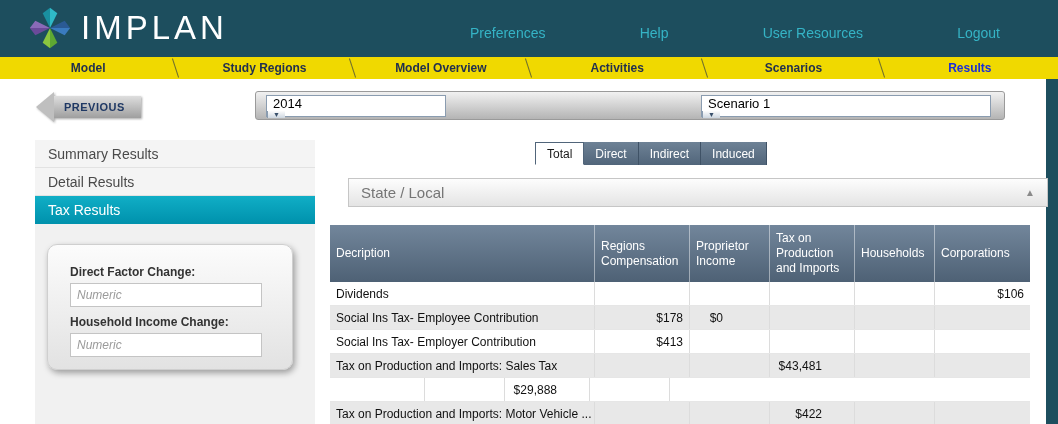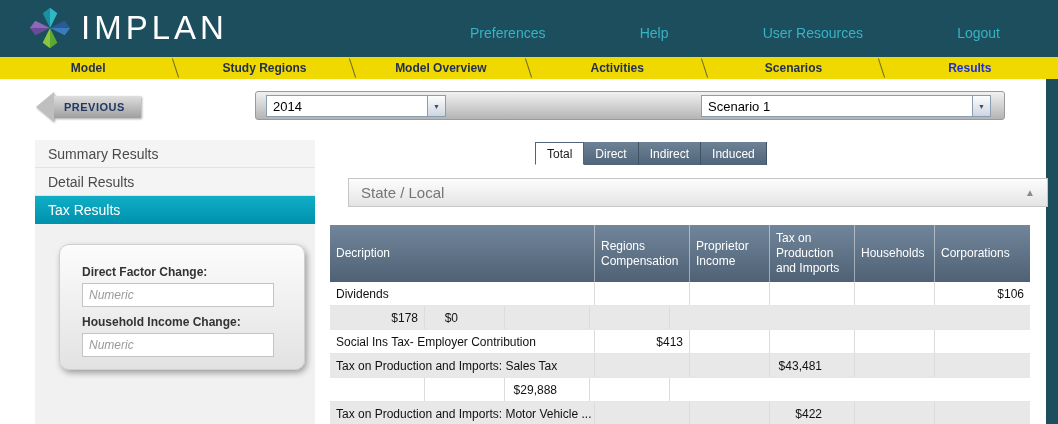--- a/index.html
+++ b/index.html
@@ -25,31 +25,31 @@
   
   .content { position:absolute; top:79px; left:0; width:1046px; height:345px; background:#ffffff; }
 
   
   .previous-btn { position:absolute; left:36px; top:13px; display:flex; align-items:center; cursor:pointer; filter:drop-shadow(1px 1px 1px rgba(0,0,0,0.35)); }
   .prev-arrow { width:0; height:0; border-top:15px solid transparent; border-bottom:15px solid transparent; border-right:18px solid #bfbfbf; }
   .prev-body { height:22px; line-height:22px; background:linear-gradient(#dedede,#9f9f9f); padding:0 16px 0 10px; font-size:11px; font-weight:bold; color:#1f3864; letter-spacing:0.5px; }
 
   
   .toolbar { position:absolute; left:255px; top:12px; width:750px; height:29px; background:linear-gradient(#f1f1f1,#b4b4b4); border:1px solid #9a9a9a; border-radius:3px; }
-  .dropdown { position:absolute; top:3px; height:22px; background:#fff; border:1px solid #8a9cb0; display:flex; align-items:stretch; cursor:pointer; }
+  .dropdown { position:absolute; top:3px; height:22px; background:#fff; border:1px solid #8a9cb0; display:flex; align-items:stretch; cursor:pointer;flex-direction:column; }
   .dd-year { left:10px; width:180px; }
   .dd-scenario { left:445px; width:290px; }
   .dd-value { flex:1; font-size:13px; padding-left:6px; color:#000; display:flex; align-items:center; }
   .dd-btn { width:18px; border-left:1px solid #8a9cb0; background:linear-gradient(#fdfdfd,#cdd6e0); display:flex; align-items:center; justify-content:center; font-size:7px; color:#39506b; cursor:pointer; }
 
   
   .sidebar { position:absolute; left:35px; top:61px; width:280px; height:284px; background:#f1f1f1; }
   .side-item { height:28px; line-height:28px; padding-left:13px; font-size:14px; color:#4a4a4a; background:#f4f4f4; border-bottom:1px solid #e2e2e2; cursor:pointer; }
   .side-item.active { background:linear-gradient(#10aec6,#0092ad); color:#ffffff; border-bottom:1px solid #0092ad; }
-  .side-panel { position:absolute; left:24px; top:104px; width:246px; height:126px; background:linear-gradient(#fcfcfc,#e2e2e2); border:1px solid #cfcfcf; border-radius:10px; box-shadow:2px 3px 6px rgba(0,0,0,0.35); padding:20px 0 0 22px; }
+  .side-panel { position:absolute; left:12px; top:104px; width:246px; height:126px; background:linear-gradient(#fcfcfc,#e2e2e2); border:1px solid #cfcfcf; border-radius:10px; box-shadow:2px 3px 6px rgba(0,0,0,0.35); padding:20px 0 0 22px; }
   .panel-label { font-size:12px; font-weight:bold; color:#333333; margin-bottom:4px; }
   .panel-input { display:block; width:192px; height:24px; border:1px solid #c4c4c4; font-size:12px; font-style:italic; padding:0 6px; color:#333; margin-bottom:8px; background:#fff; font-family:"Liberation Sans", sans-serif; }
   .panel-input::placeholder { color:#9a9a9a; font-style:italic; }
 
   
   .main { position:absolute; left:330px; top:61px; width:700px; height:284px; }
   .result-tabs { position:absolute; left:205px; top:2px; display:flex; height:23px; }
   .rtab { padding:0 11px; display:flex; align-items:center; font-size:12px; color:#ffffff; background:linear-gradient(#6e8296,#51657a); border-right:1px solid #3f5266; cursor:pointer; }
   .rtab.active { background:#ffffff; color:#1a1a1a; border:1px solid #51657a; border-bottom:1px solid #ffffff; }
 
@@ -163,20 +163,21 @@
         <div class="tr">
           <div class="td c0">Dividends</div>
           <div class="td c1 num"></div>
           <div class="td c2 num"></div>
           <div class="td c3 num"></div>
           <div class="td c4 num"></div>
           <div class="td c5 num">$106</div>
         </div>
 
         <div class="tr alt">
+          <div class="td c0">Social Ins Tax- Employee Contribution</div>
           <div class="td c1 num">$178</div>
           <div class="td c2 num">$0</div>
           <div class="td c3 num"></div>
           <div class="td c4 num"></div>
           <div class="td c5 num"></div>
         </div>
 
         <div class="tr">
           <div class="td c0">Social Ins Tax- Employer Contribution</div>
           <div class="td c1 num">$413</div>

